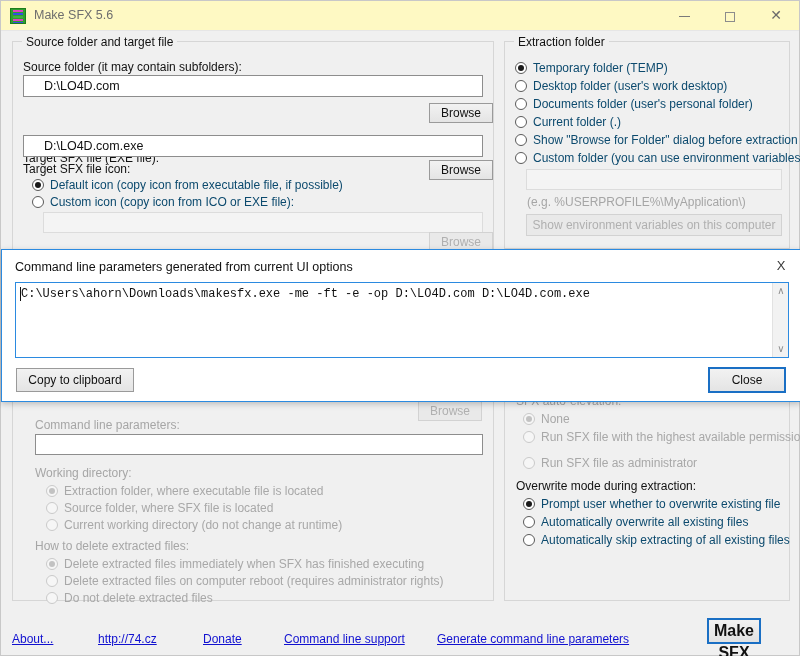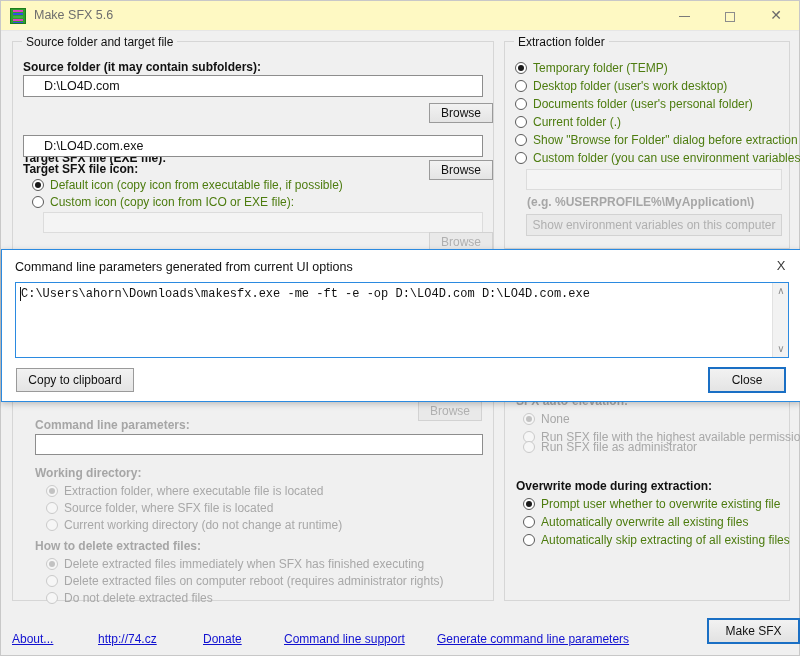--- a/index.html
+++ b/index.html
@@ -107,21 +107,20 @@
   #grp-exec   { left: 11px; top: 252px; width: 482px; height: 348px; }
   
   #grp-extract { left: 503px; top: 40px; width: 286px; height: 208px; }
   #grp-run     { left: 503px; top: 252px; width: 286px; height: 348px; }
 
   .lbl {
     position: absolute;
     font-size: 12px;
     color: #111;
     white-space: nowrap;
-    font-weight: bold;
   }
   .lbl.dim { color: #a6a6a6; }
 
   .tbox {
     position: absolute;
     background: #ffffff;
     border: 1px solid #8d8d8d;
     box-sizing: border-box;
     font-size: 12.5px;
     color: #111;
@@ -150,21 +149,21 @@
   .btn.dim {
     background: #e9e9e9;
     border: 1px solid #d2d2d2;
     color: #b0b0b0;
   }
 
   
   .radio {
     position: absolute;
     font-size: 12px;
-    color: #4d7c0f;
+    color: #0c4a6e;
     white-space: nowrap;
     padding-left: 19px;
     line-height: 15px;
   }
   .radio::before {
     content: "";
     position: absolute;
     left: 1px; top: 1px;
     width: 12px; height: 12px;
     border-radius: 50%;
@@ -190,28 +189,28 @@
     top: 631px;
     color: #1111d0;
     text-decoration: underline;
     font-size: 12px;
     white-space: nowrap;
     cursor: pointer;
   }
   #makesfx-btn {
     position: absolute;
     left: 706px; top: 617px;
-    width: 93px; height: 26px;
+    width: 54px; height: 26px;
     background: linear-gradient(#f2f2f2,#e2e2e2);
     border: 2px solid #1a6fc4;
     box-sizing: border-box;
     text-align: center;
     line-height: 22px;
-    font-size: 12px;
-    font-weight: normal;
+    font-size: 16px;
+    font-weight: bold;
     color: #111;
   }
 
   
   #watermark {
     position: absolute;
     left: 604px; top: 604px;
     width: 195px; height: 51px;
     background: rgba(120,120,120,0.55);
     overflow: hidden;
@@ -384,21 +383,21 @@
 
     <div class="tbox dim" style="left:21px; top:127px; width:256px; height:21px;"></div>
     <div class="lbl dim" style="left:22px; top:153px;">(e.g. %USERPROFILE%\MyApplication\)</div>
     <div class="btn dim" style="left:21px; top:172px; width:256px; height:22px; line-height:20px;">Show environment variables on this computer</div>
   </div>
 
   <div class="group" id="grp-run">
     <div class="lbl dim" style="left:11px; top:140px;">SFX auto-elevation:</div>
     <div class="radio dim on" style="left:17px; top:158px;">None</div>
     <div class="radio dim" style="left:17px; top:176px;">Run SFX file with the highest available permission</div>
-    <div class="radio dim" style="left:17px; top:186px;">Run SFX file as administrator</div>
+    <div class="radio dim" style="left:17px; top:202px;">Run SFX file as administrator</div>
 
     <div class="lbl" style="left:11px; top:225px;">Overwrite mode during extraction:</div>
     <div class="radio on" style="left:17px; top:243px;">Prompt user whether to overwrite existing file</div>
     <div class="radio" style="left:17px; top:261px;">Automatically overwrite all existing files</div>
     <div class="radio" style="left:17px; top:279px;">Automatically skip extracting of all existing files</div>
   </div>
 
   <div class="link" style="left:11px;">About...</div>
   <div class="link" style="left:97px;">http://74.cz</div>
   <div class="link" style="left:202px;">Donate</div>

